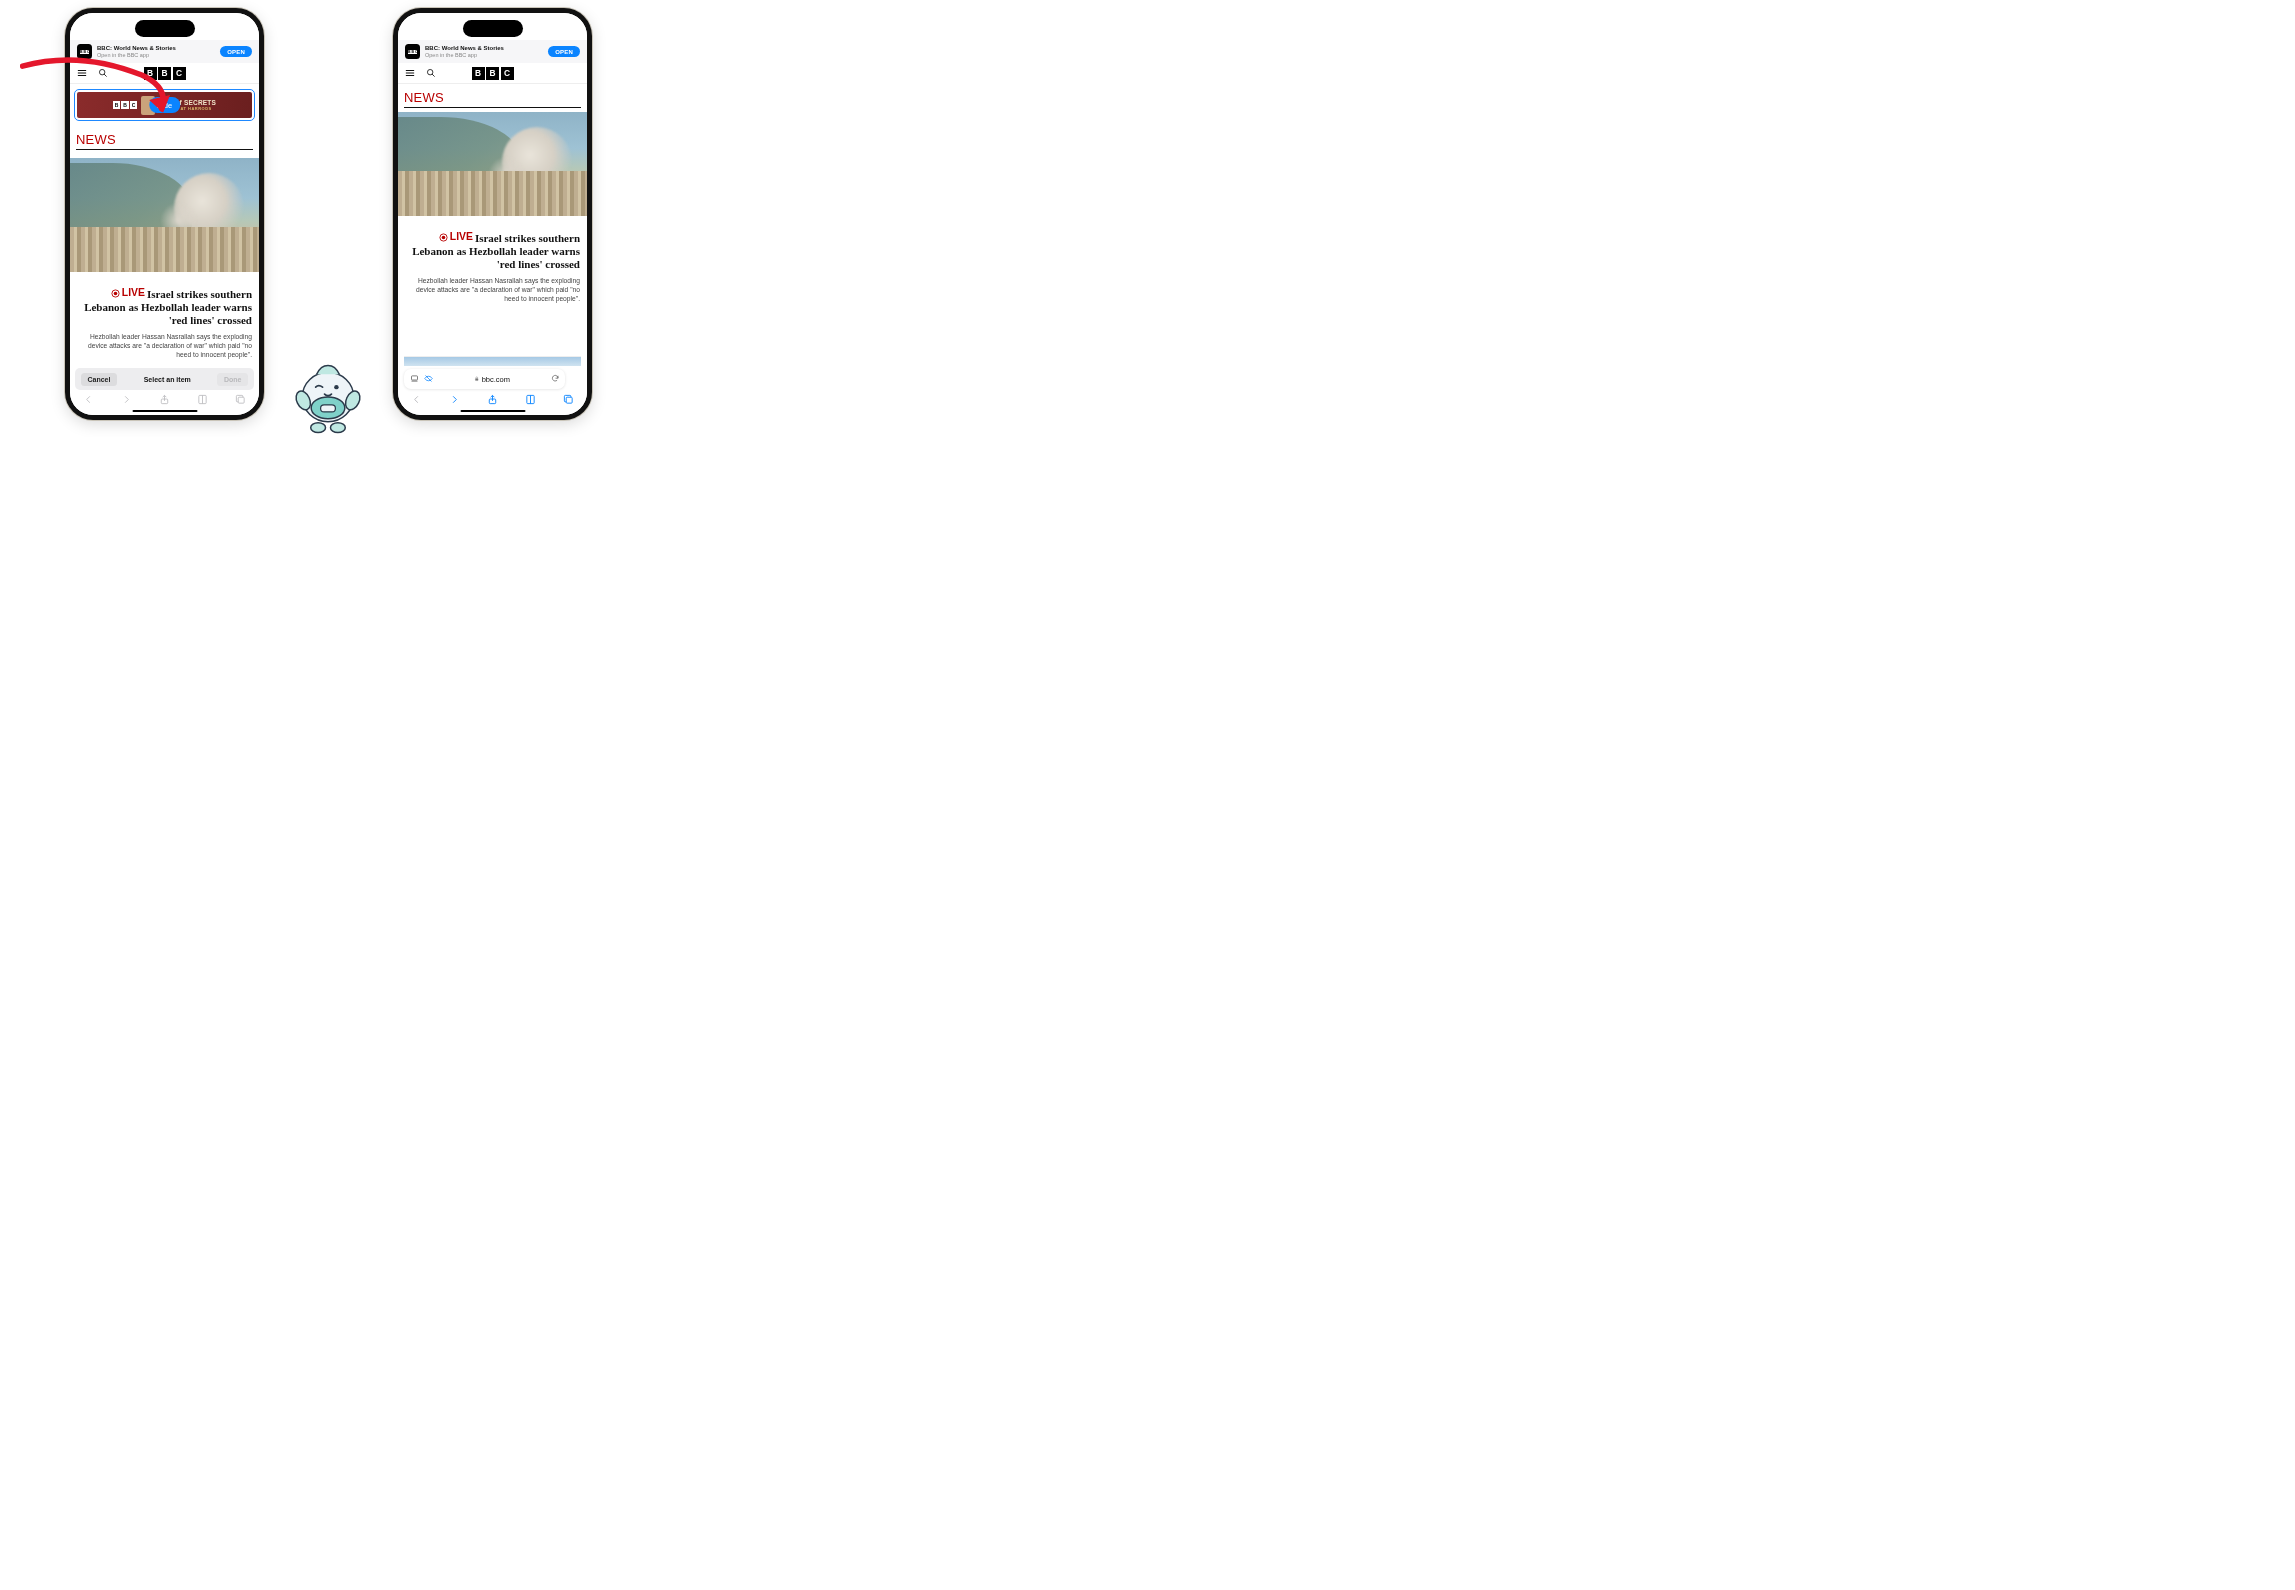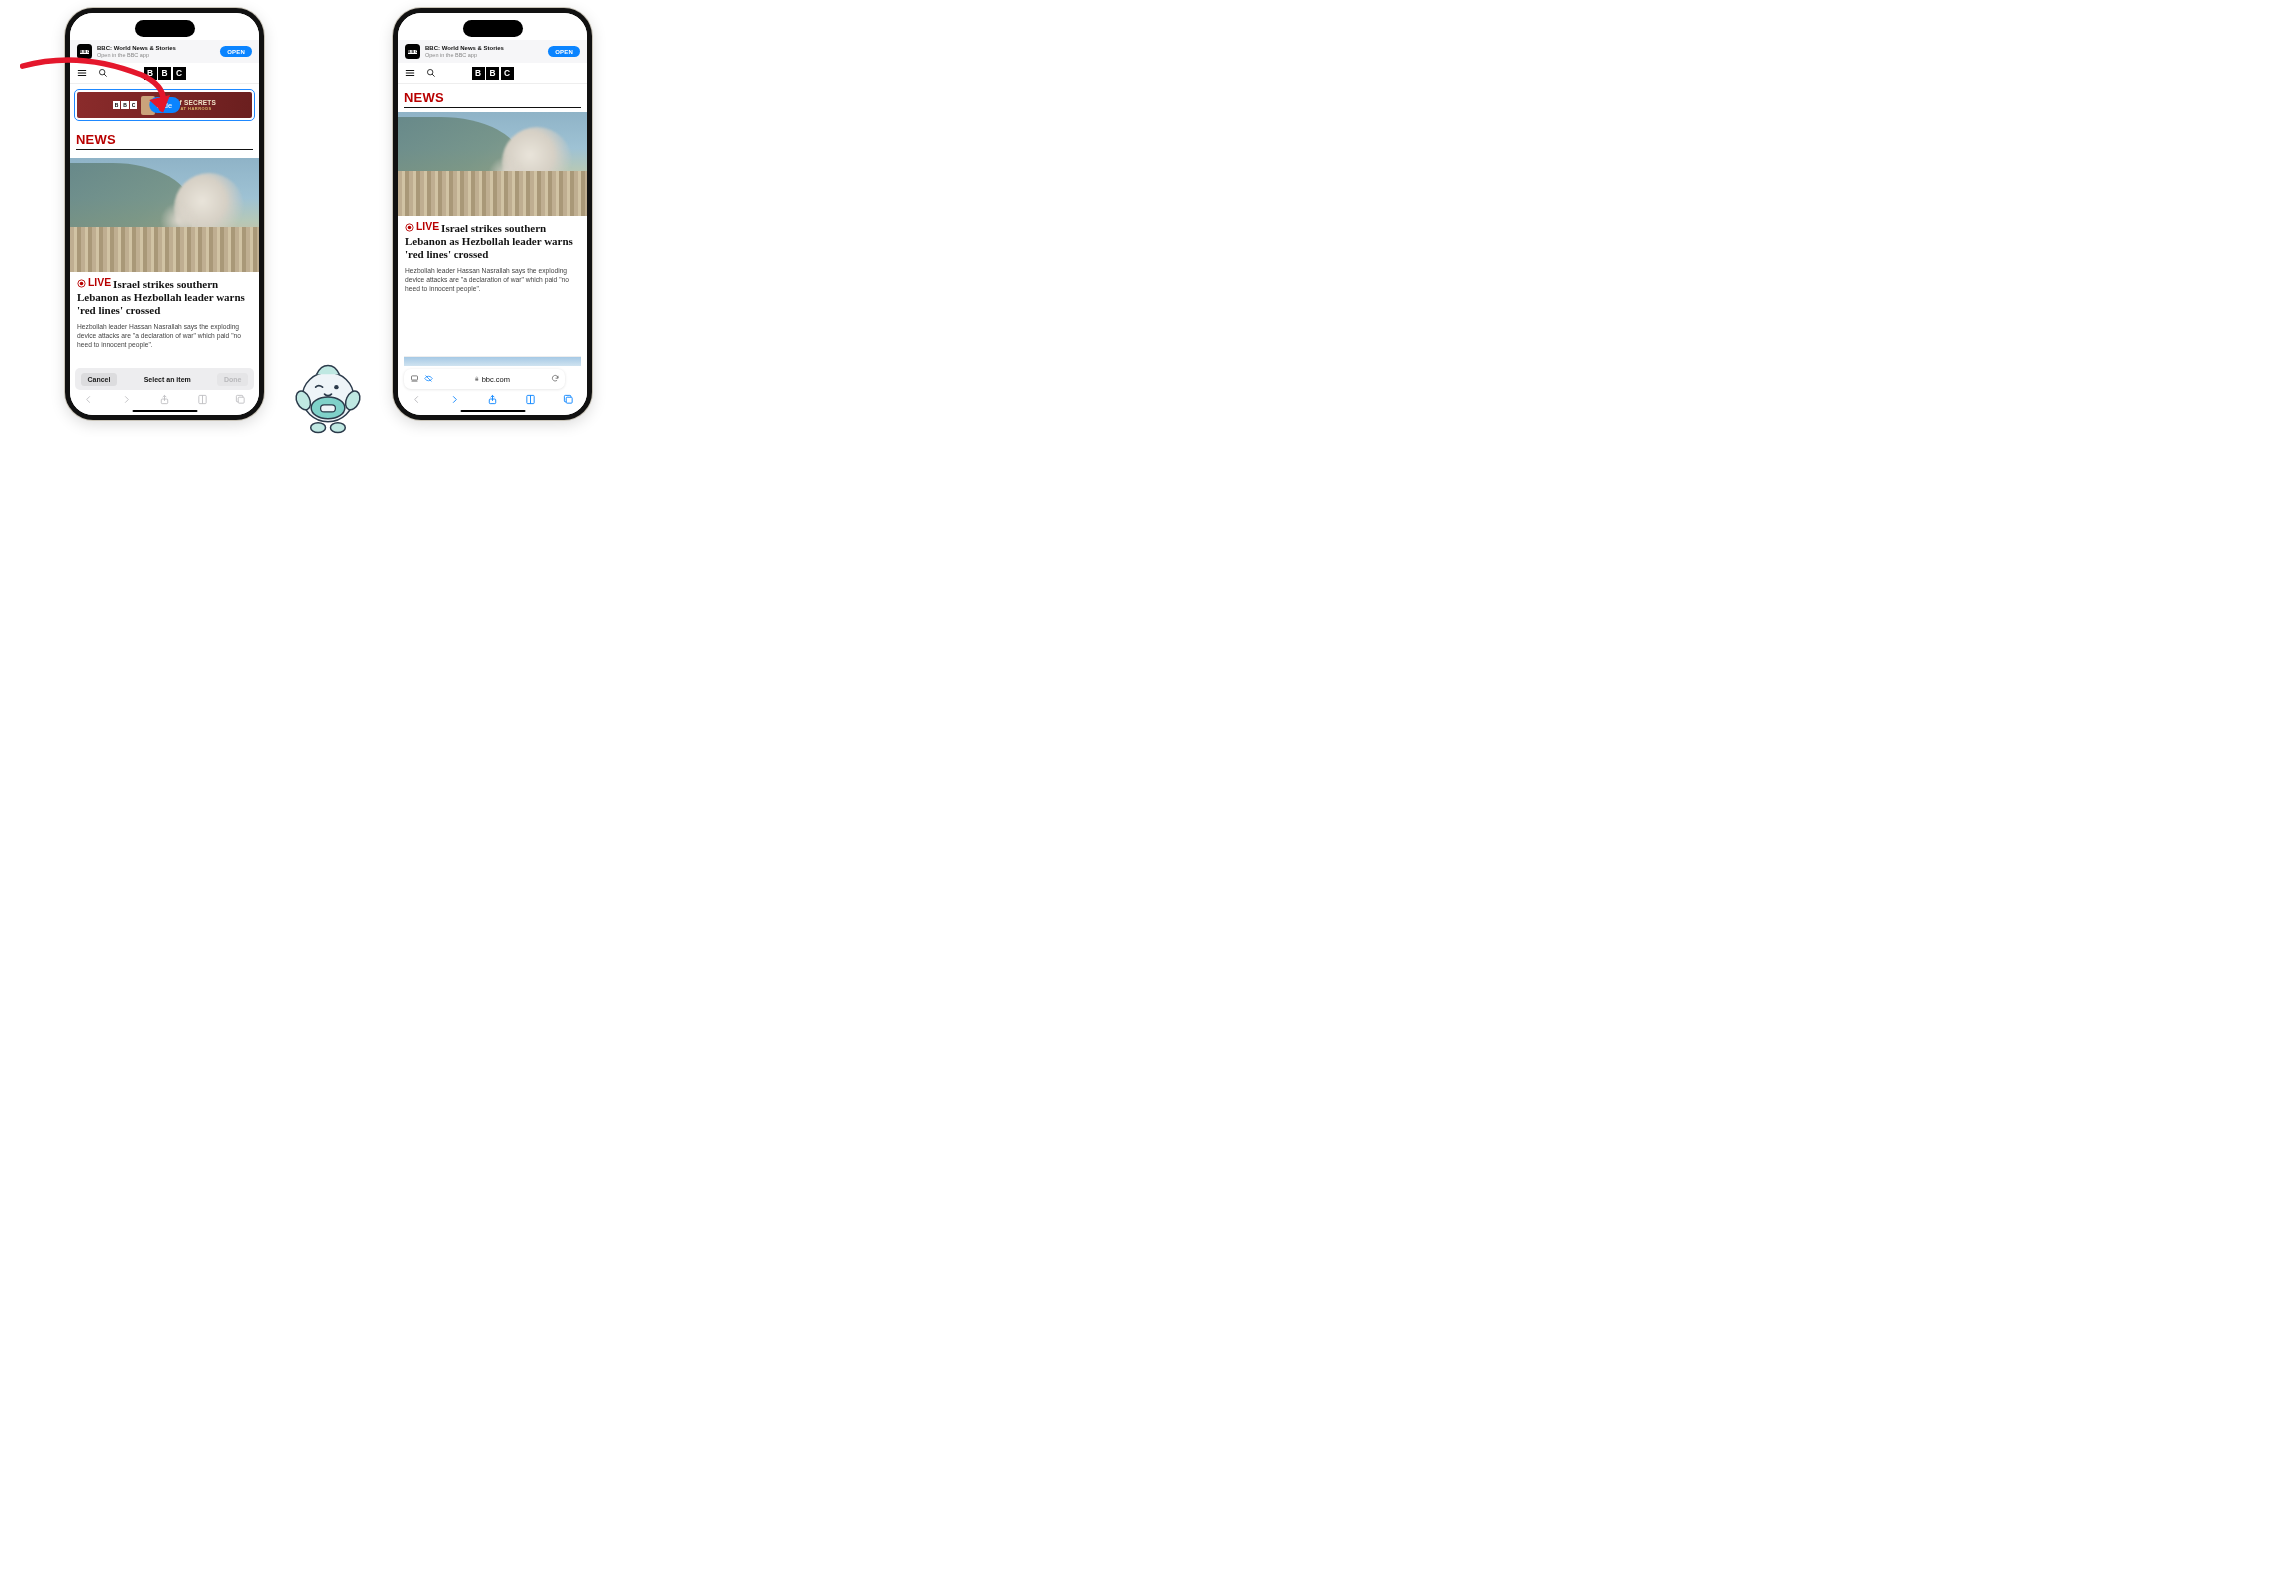--- a/index.html
+++ b/index.html
@@ -100,21 +100,21 @@
   .adinner .txt .b { font-size:4px; color:#d9b96a; letter-spacing:0.5px; }
   .hidebtn {
     position:absolute; top:50%; left:50%; transform:translate(-50%,-50%);
     background:#0a84ff; color:#fff; border:none; border-radius:10px;
     padding:3.5px 8px; font-size:7.5px; font-weight:500;
   }
 
   
   .newshdr {
     margin: 6px 6px 3px; padding-bottom:2px; border-bottom:1px solid #111;
-    color:#b80000; font-weight:700; font-size:13px; letter-spacing:0.2px;
+    color:#b80000; font-weight:400; font-size:13px; letter-spacing:0.2px;
     font-family: Arial, sans-serif;
   }
 
   
   .hero {
     margin: 5px 0 0 0; height: 114px; position:relative; overflow:hidden;
     background: linear-gradient(#8fb3c7 0%, #9ec2d4 35%, #b5c8b8 55%, #c9bfa4 70%, #b8a686 100%);
   }
   .hero .smoke {
     position:absolute; top:15px; left:55%; width:70px; height:70px;
@@ -134,21 +134,21 @@
   }
   .hero .town {
     position:absolute; bottom:0; left:0; right:0; height:45px;
     background:
       repeating-linear-gradient(90deg,#bfae91 0 4px,#d1c3a4 4px 7px,#a99878 7px 11px),
       linear-gradient(#c8b895,#a39070);
   }
   .right .hero { margin: 1px 0 0 0; height: 104px; }
 
   
-  .article { padding: 5px 7px; }
+  .article { padding: 15px 7px; text-align: right; }
   .headline {
     font-family: Georgia, 'Times New Roman', serif;
     font-size: 11px; font-weight:700; line-height:1.2; color:#111;
   }
   .livebadge {
     display:inline-flex; align-items:center; gap:2px;
     color:#b80000; font-weight:800; font-family: Arial,sans-serif;
     font-size:10.4px; margin-right:2px; vertical-align:baseline;
   }
   .livebadge svg { width:9px;height:9px; }

